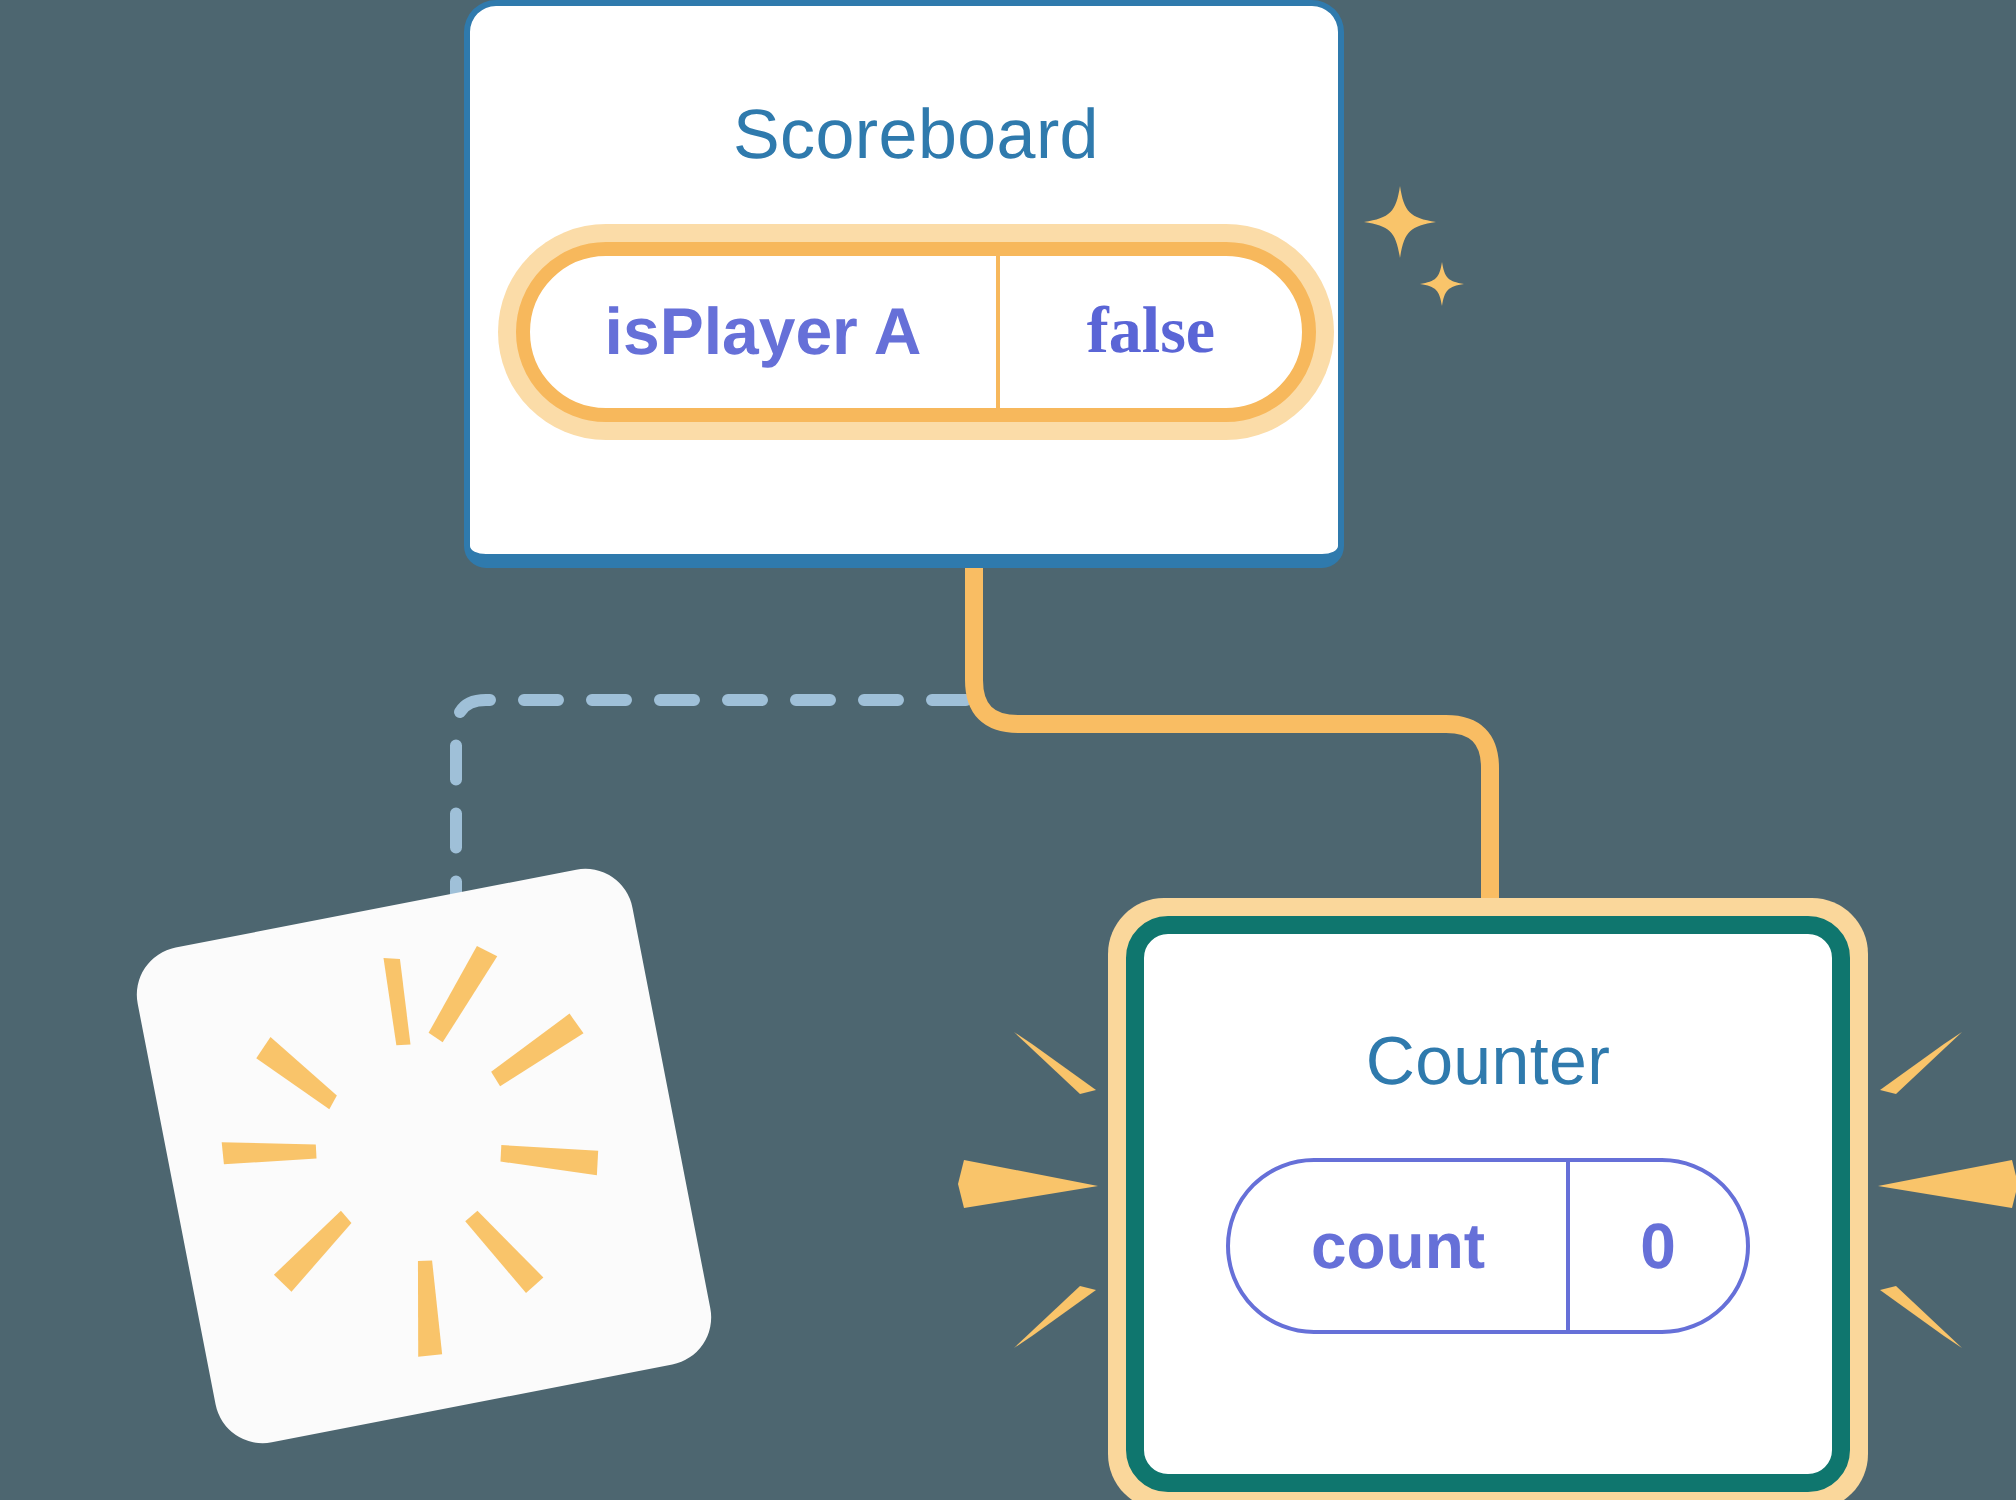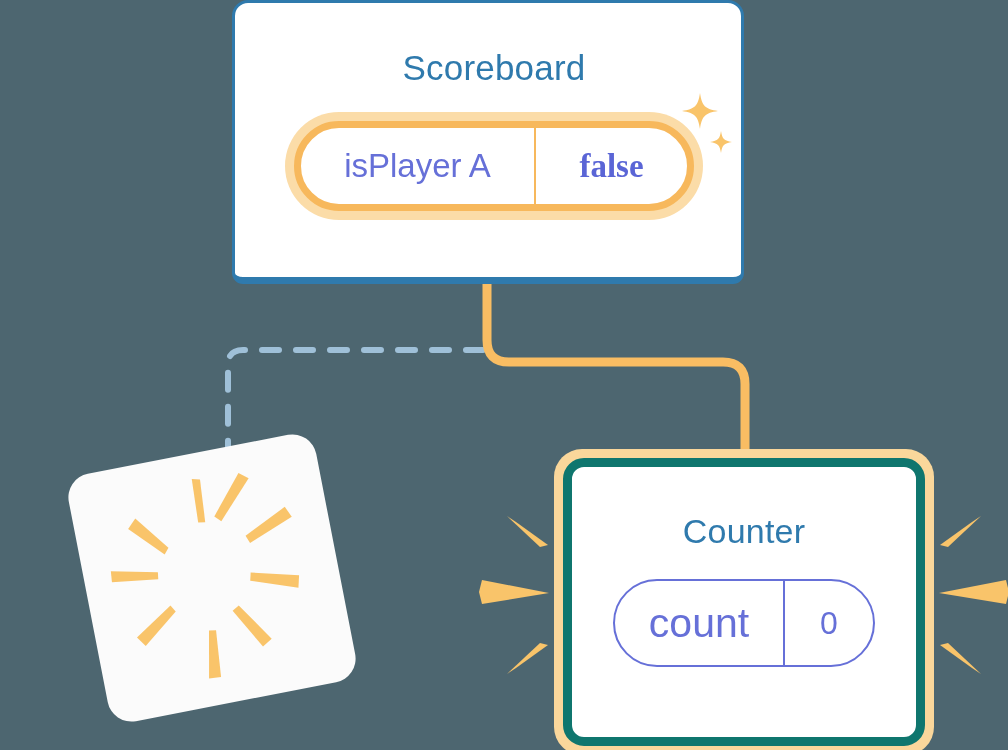--- a/index.html
+++ b/index.html
@@ -32,21 +32,21 @@
   .card {
     position: absolute;
     background: #ffffff;
     box-sizing: border-box;
     z-index: 3;
   }
   
   .card-scoreboard {
     left: 232px;
     top: 0px;
-    width: 512px;
+    width: 440px;
     height: 284px;
     border: 3px solid #2f7aad;
     border-bottom-width: 7px;
     border-radius: 11px;
     border-top-left-radius: 16px;
     border-top-right-radius: 16px;
     padding-left: 12px;
   }
   
   .card-counter {
@@ -125,37 +125,38 @@
     background: #ffffff;
     height: 84px;
   }
   .pill-key, .pill-val {
     display: flex;
     align-items: center;
     justify-content: center;
     color: #6670d8;
     font-size: 33px;
     box-sizing: border-box;
+    font-weight: bold;
   }
   .pill-highlight .pill-key {
     width: 233px;
     font-size: 33px;
     color: #6670d8;
   }
   .pill-highlight .pill-val {
     width: 153px;
     font-weight: bold;
     font-size: 33px;
     color: #5a65d6;
     border-left: 2px solid #f7b85c;
     font-family: Liberation Serif, serif;
   }
   .pill-plain .pill-key {
     width: 168px;
-    font-size: 41px;
+    font-size: 32px;
   }
   .pill-plain .pill-val {
     width: 90px;
     font-size: 32px;
     border-left: 2px solid #6670d8;
   }
 
   
   .sparkles {
     position: absolute;

